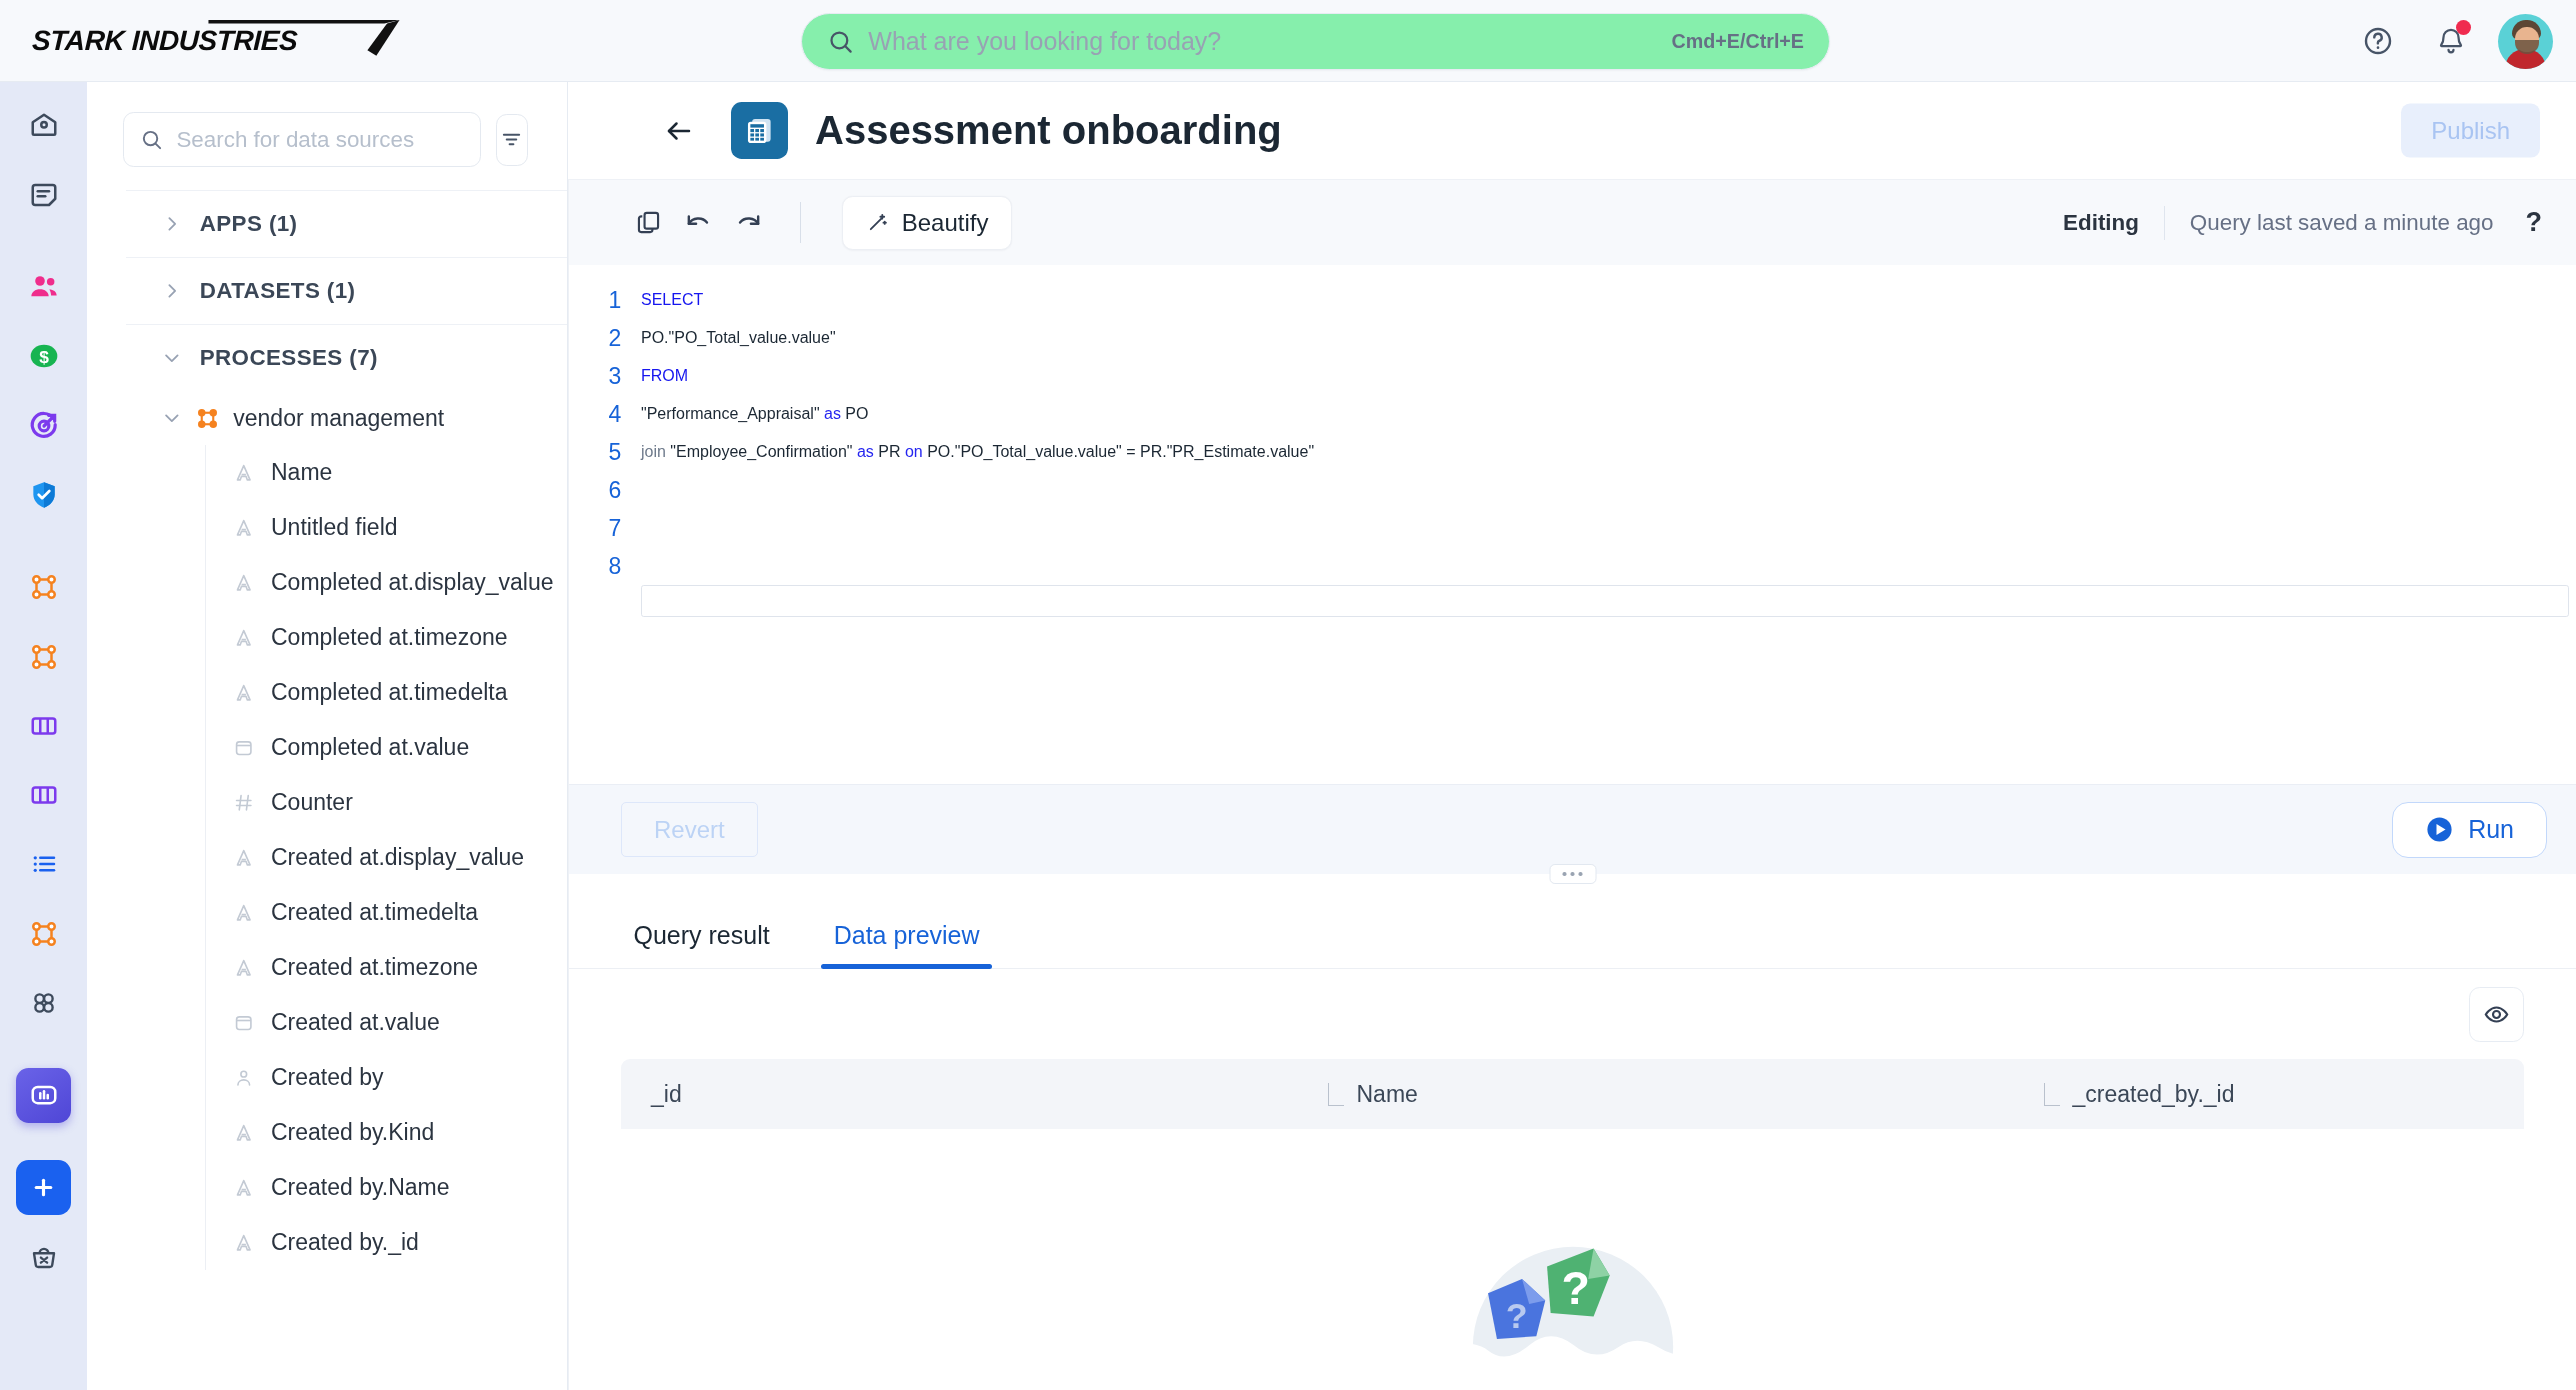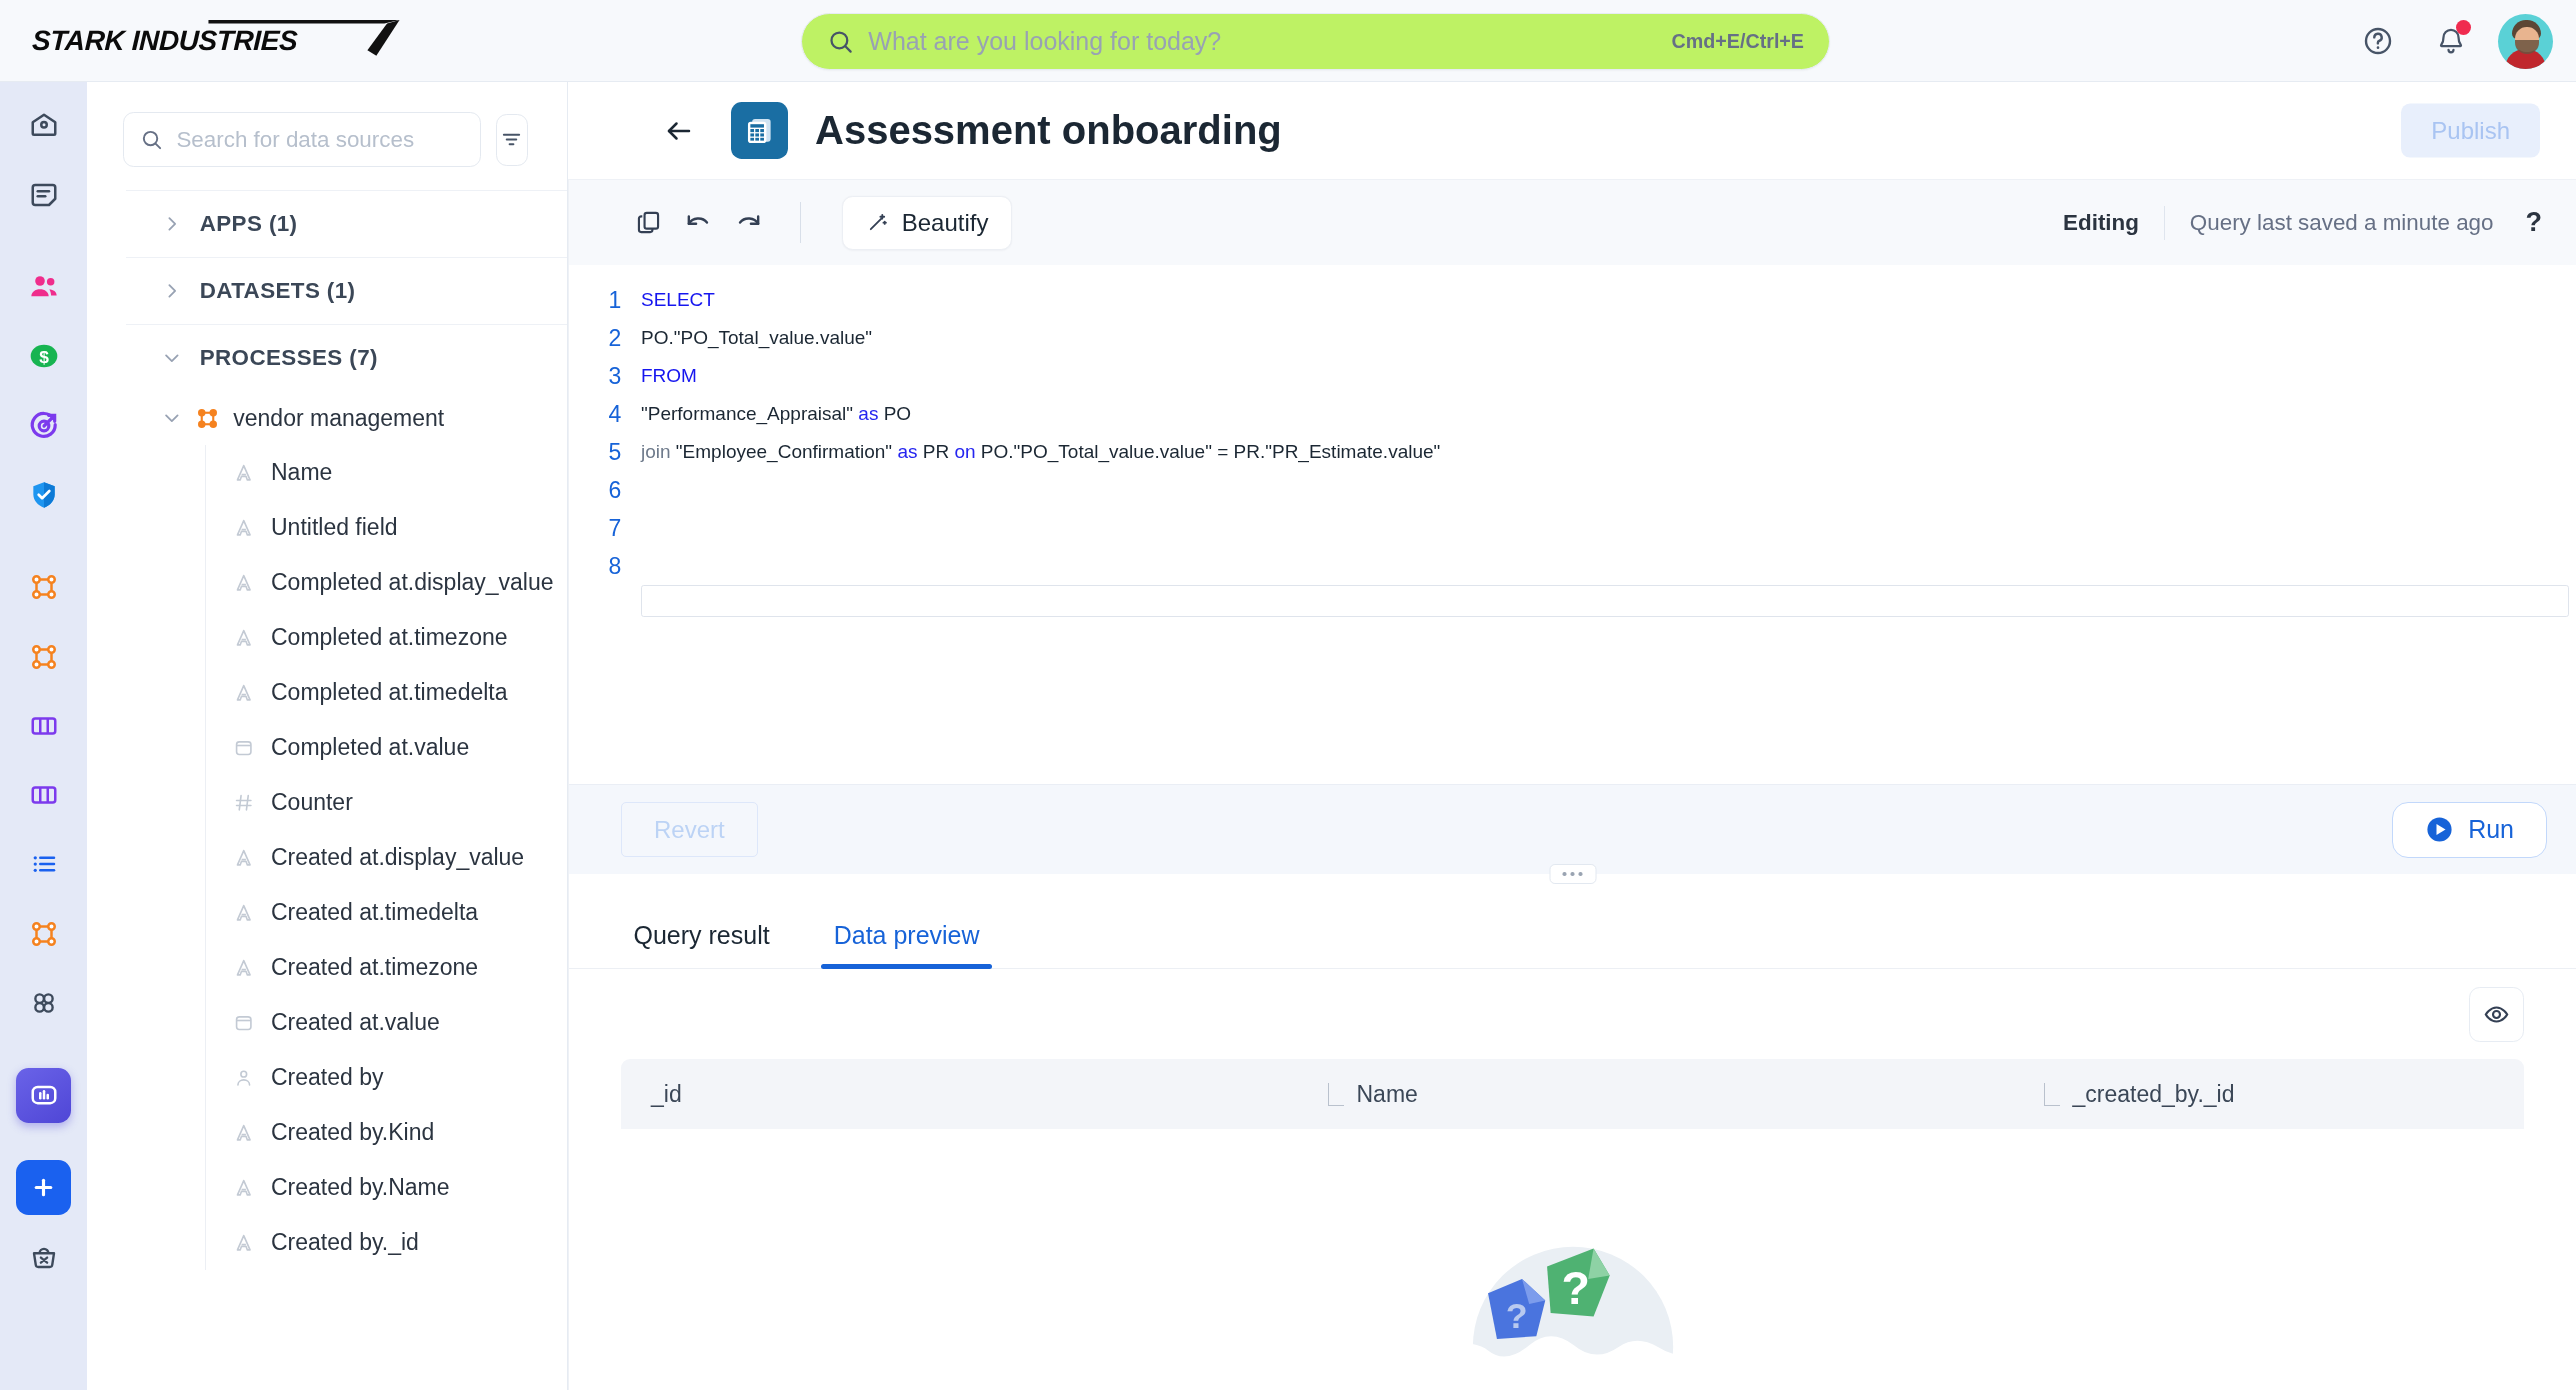--- a/index.html
+++ b/index.html
@@ -22,21 +22,21 @@
   .brand { width: 322px; padding-left: 32px; display: flex; align-items: center; }
   .brand-logo {
     font-style: italic; font-weight: bold; font-size: 28px; letter-spacing: -0.4px;
     color: #0b0b0b; transform: skewX(-2deg); position: relative; white-space: nowrap;
   }
   .brand-swoosh { position: relative; width: 36px; height: 30px; margin-left: -3.6px; }
   .brand-swoosh svg { position: absolute; top: -14.3px; left: -93px; }
 
   .searchwrap { position: absolute; left: 801px; top: 12.5px; width: 1029px; }
   .searchbox {
-    height: 57px; background: #bef264; border: 0.9px solid #e7ecf3; border-radius: 30px;
+    height: 57px; background: #86efac; border: 0.9px solid #e7ecf3; border-radius: 30px;
     display: flex; align-items: center; padding: 0 25px; gap: 14.3px;
     box-shadow: 0 0.9px 1.8px rgba(16,24,40,.04);
   }
   .searchbox input {
     flex: 1; border: none; outline: none; font-size: 25px; color: #2b3440;
     background: transparent; font-family: inherit;
   }
   .searchbox input::placeholder { color: #98a2b3; }
   .shortcut { font-size: 19.7px; color: #667085; font-weight: 600; white-space: nowrap; }
 
@@ -166,21 +166,21 @@
   .code {
     background: #fff; padding: 0; position: relative; height: 519px; overflow: hidden;
     font-family: "DejaVu Sans Mono", monospace;
   }
   .code-inner { padding-top: 16px; }
   .cline { display: flex; align-items: center; height: 38px; }
   .lnum {
     width: 72px; flex: 0 0 72px; text-align: right; padding-right: 19.7px;
     color: #1763d8; font-size: 23px; font-family: "Liberation Sans", sans-serif;
   }
-  .ctext { font-size: 19px; color: #1b2733; white-space: pre; font-family: "Liberation Sans", sans-serif; }
+  .ctext { font-size: 16px; color: #1b2733; white-space: pre; font-family: "Liberation Sans", sans-serif; }
   .kw { color: #1616ef; }
   .kw2 { color: #2525f0; }
   .kwj { color: #6e7a8b; }
   .cur-line-box {
     margin-left: 72px; height: 32px; border: 0.9px solid #dfe4ec; border-radius: 2.7px; margin-right: 7.2px;
   }
 
   .run-bar {
     height: 90px; flex: 0 0 90px; background: #f4f7fc; display: flex; align-items: center;
     padding: 0 29px 0 52px; border-top: 0.9px solid #eaeef5; position: relative;

